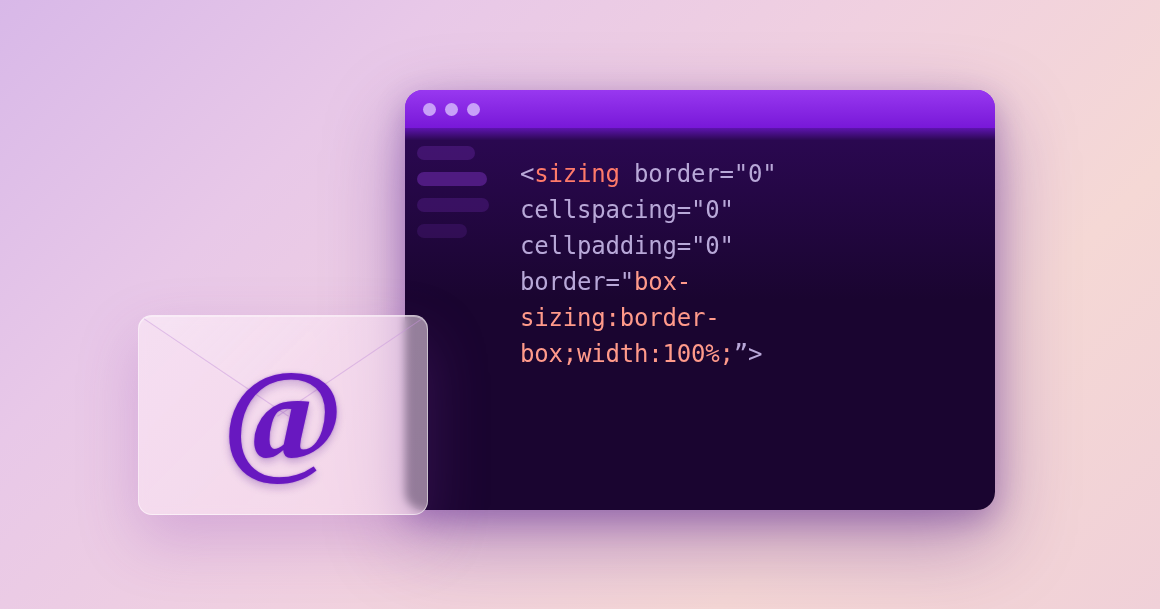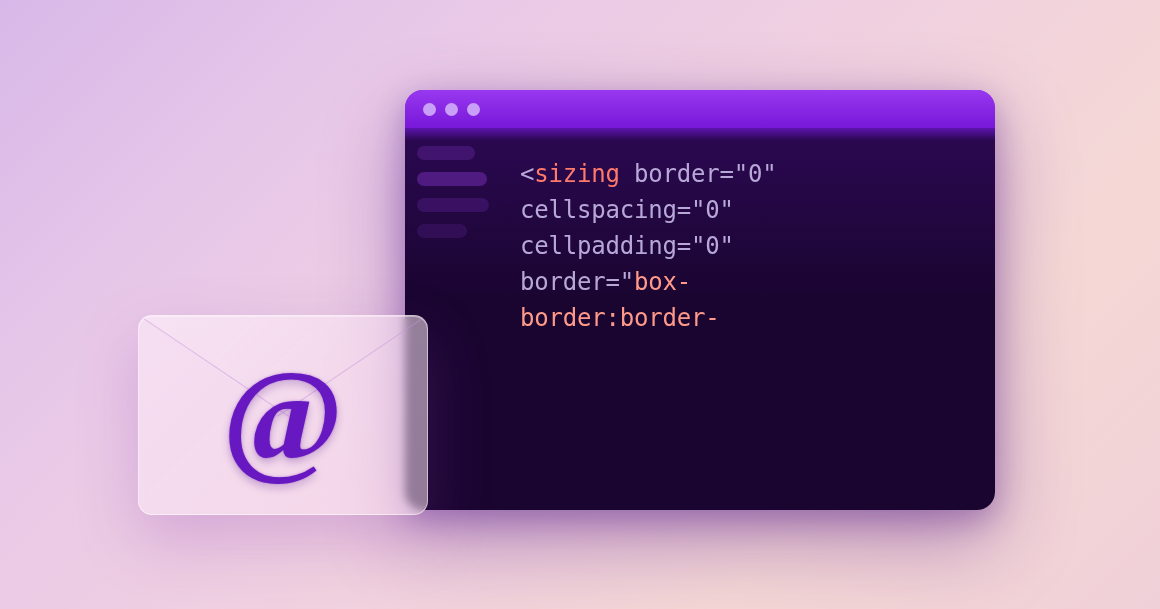--- a/index.html
+++ b/index.html
@@ -142,21 +142,22 @@
       <div class="sidebar-line w1"></div>
       <div class="sidebar-line w2"></div>
       <div class="sidebar-line w3"></div>
       <div class="sidebar-line w4"></div>
     </div>
     <div class="code-area">
       <div class="code-line"><span class="tok-bracket">&lt;</span><span class="tok-tag">sizing</span><span class="tok-attr"> </span><span class="tok-attr">border</span><span class="tok-eq">=</span><span class="tok-quote">"</span><span class="tok-val">0</span><span class="tok-quote">"</span></div>
       <div class="code-line"><span class="tok-attr">cellspacing</span><span class="tok-eq">=</span><span class="tok-quote">"</span><span class="tok-val">0</span><span class="tok-quote">"</span></div>
       <div class="code-line"><span class="tok-attr">cellpadding</span><span class="tok-eq">=</span><span class="tok-quote">"</span><span class="tok-val">0</span><span class="tok-quote">"</span></div>
       <div class="code-line"><span class="tok-attr">border</span><span class="tok-eq">=</span><span class="tok-quote">"</span><span class="tok-style">box-</span></div>
-      <div class="code-line"><span class="tok-style">border:border-</span></div>
+      <div class="code-line"><span class="tok-style">sizing:border-</span></div>
+      <div class="code-line"><span class="tok-style">box;width:100%;</span><span class="tok-quote">”</span><span class="tok-bracket">&gt;</span></div>
     </div>
   </div>
 </div>
 
 <div class="envelope">
   <div class="flap-line flap-left"></div>
   <div class="flap-line flap-right"></div>
   <div class="at-sign">@</div>
 </div>
 

